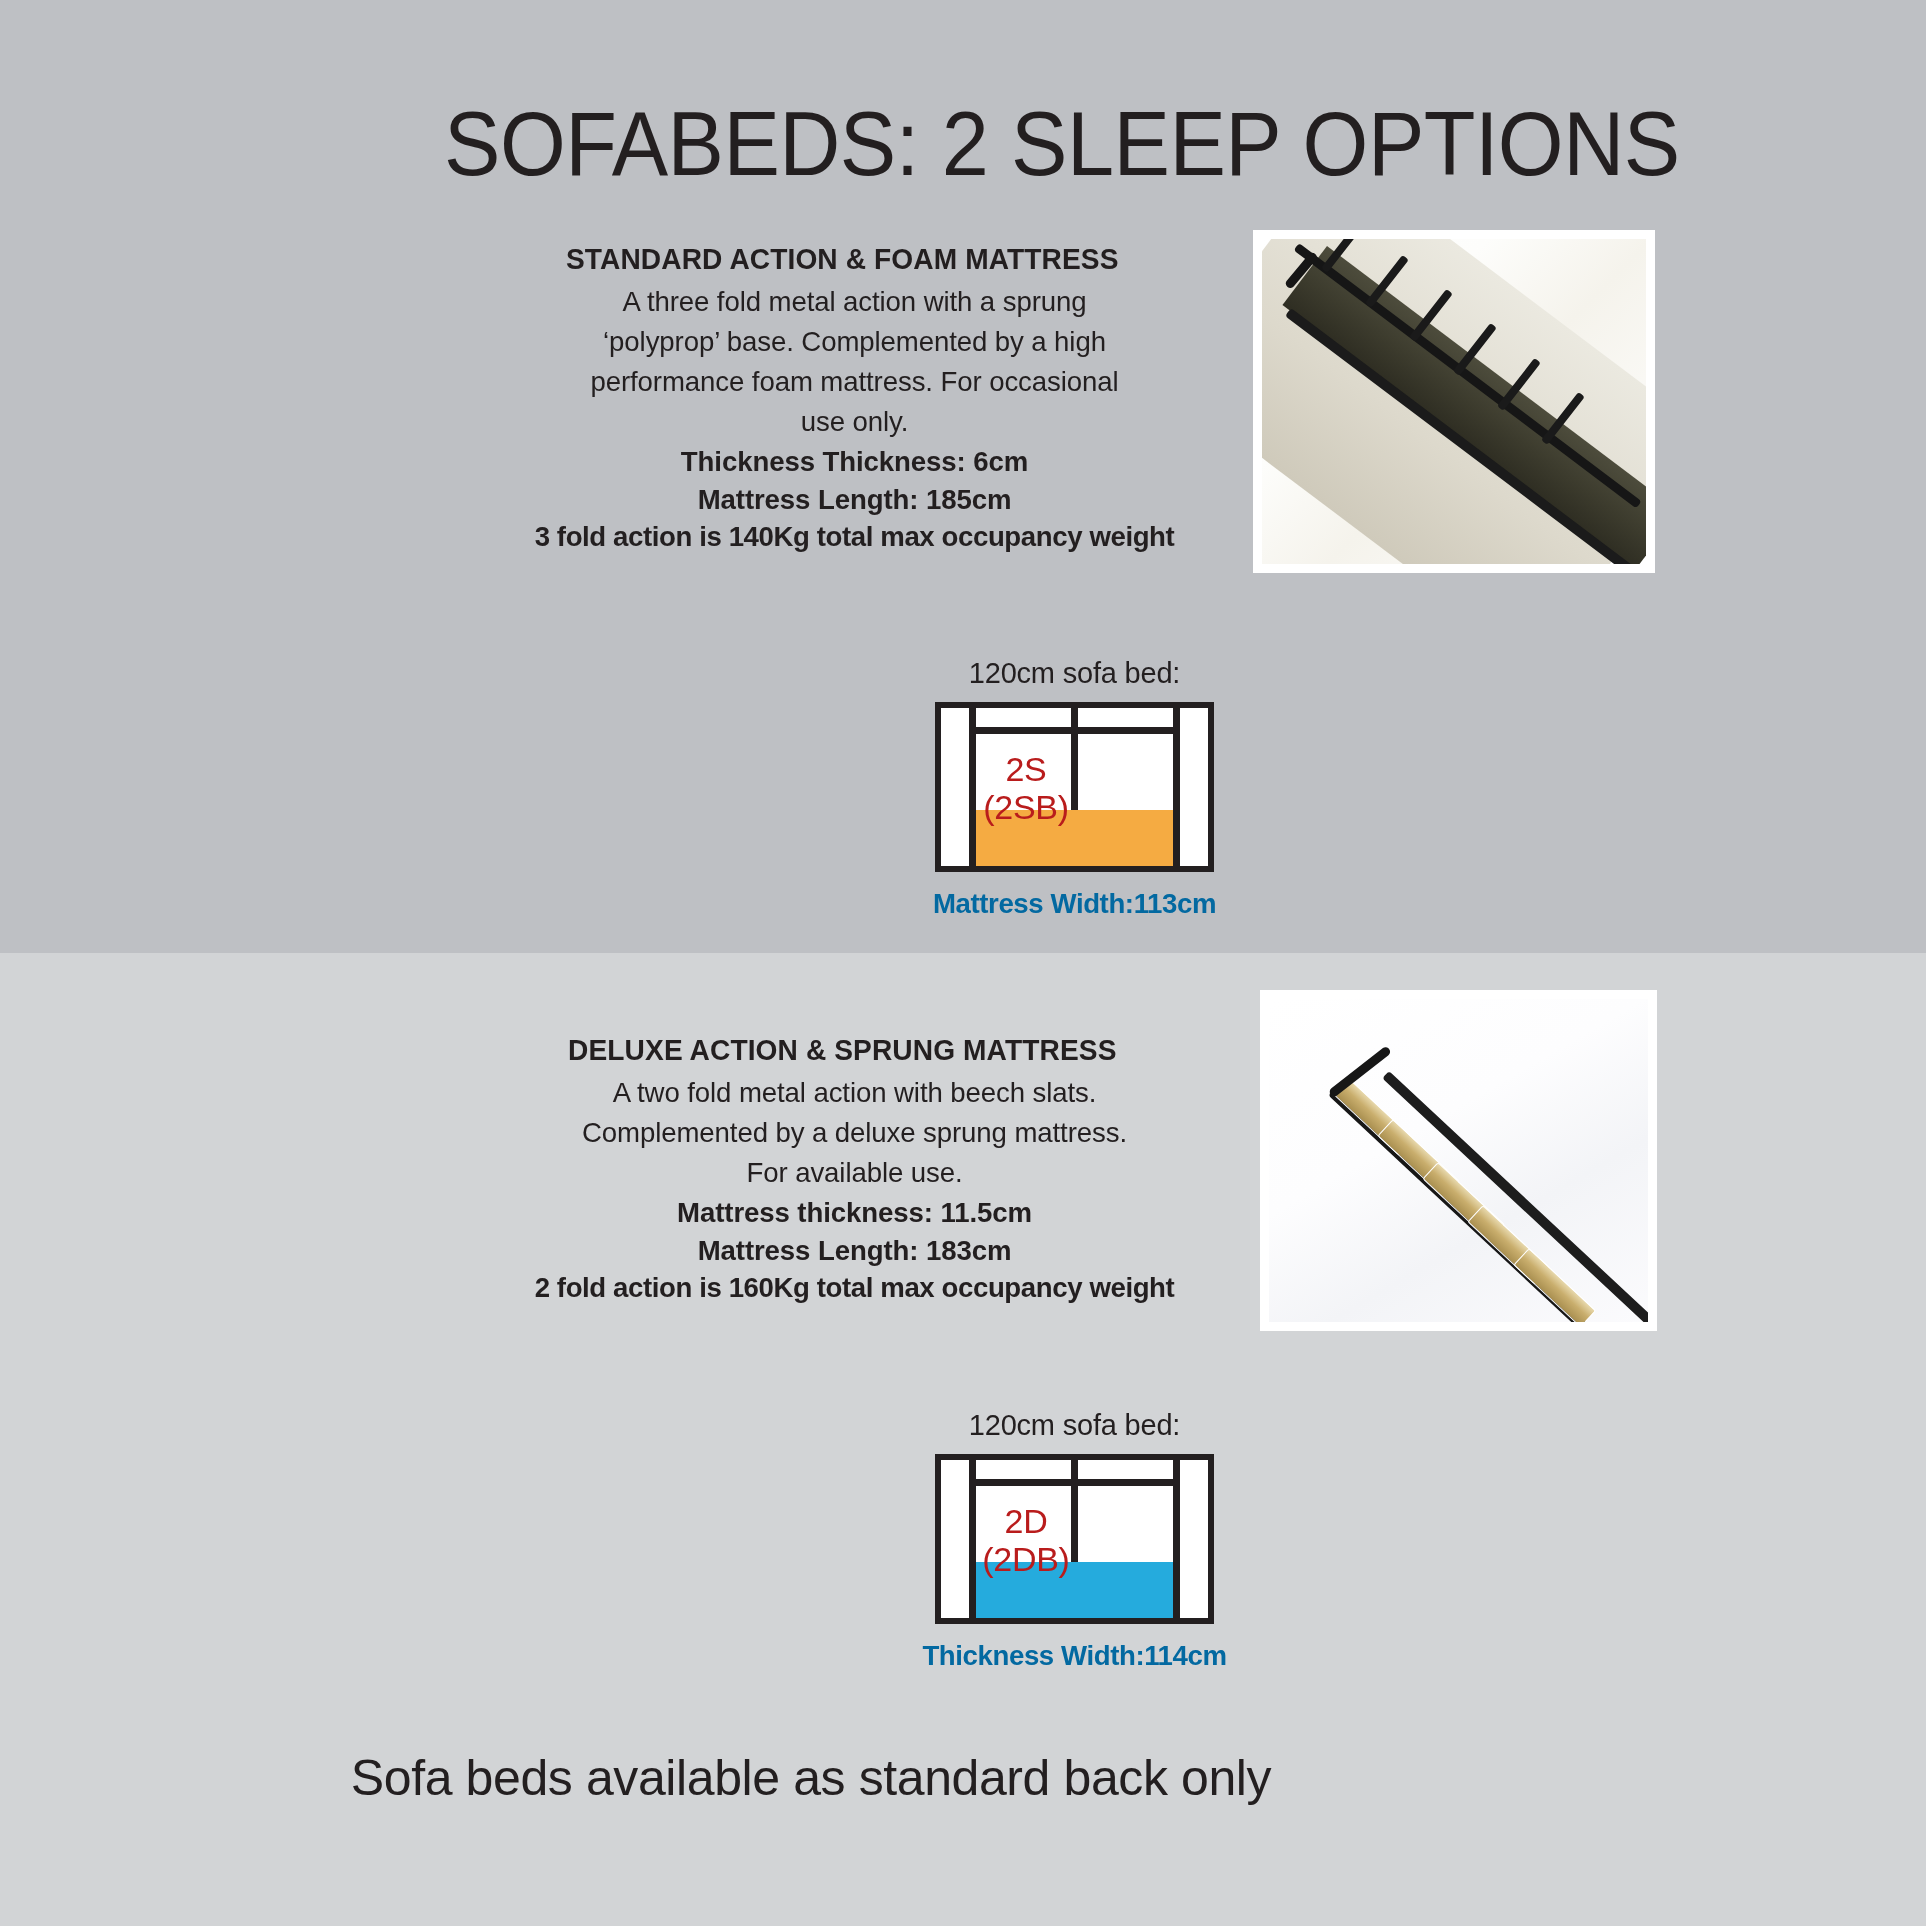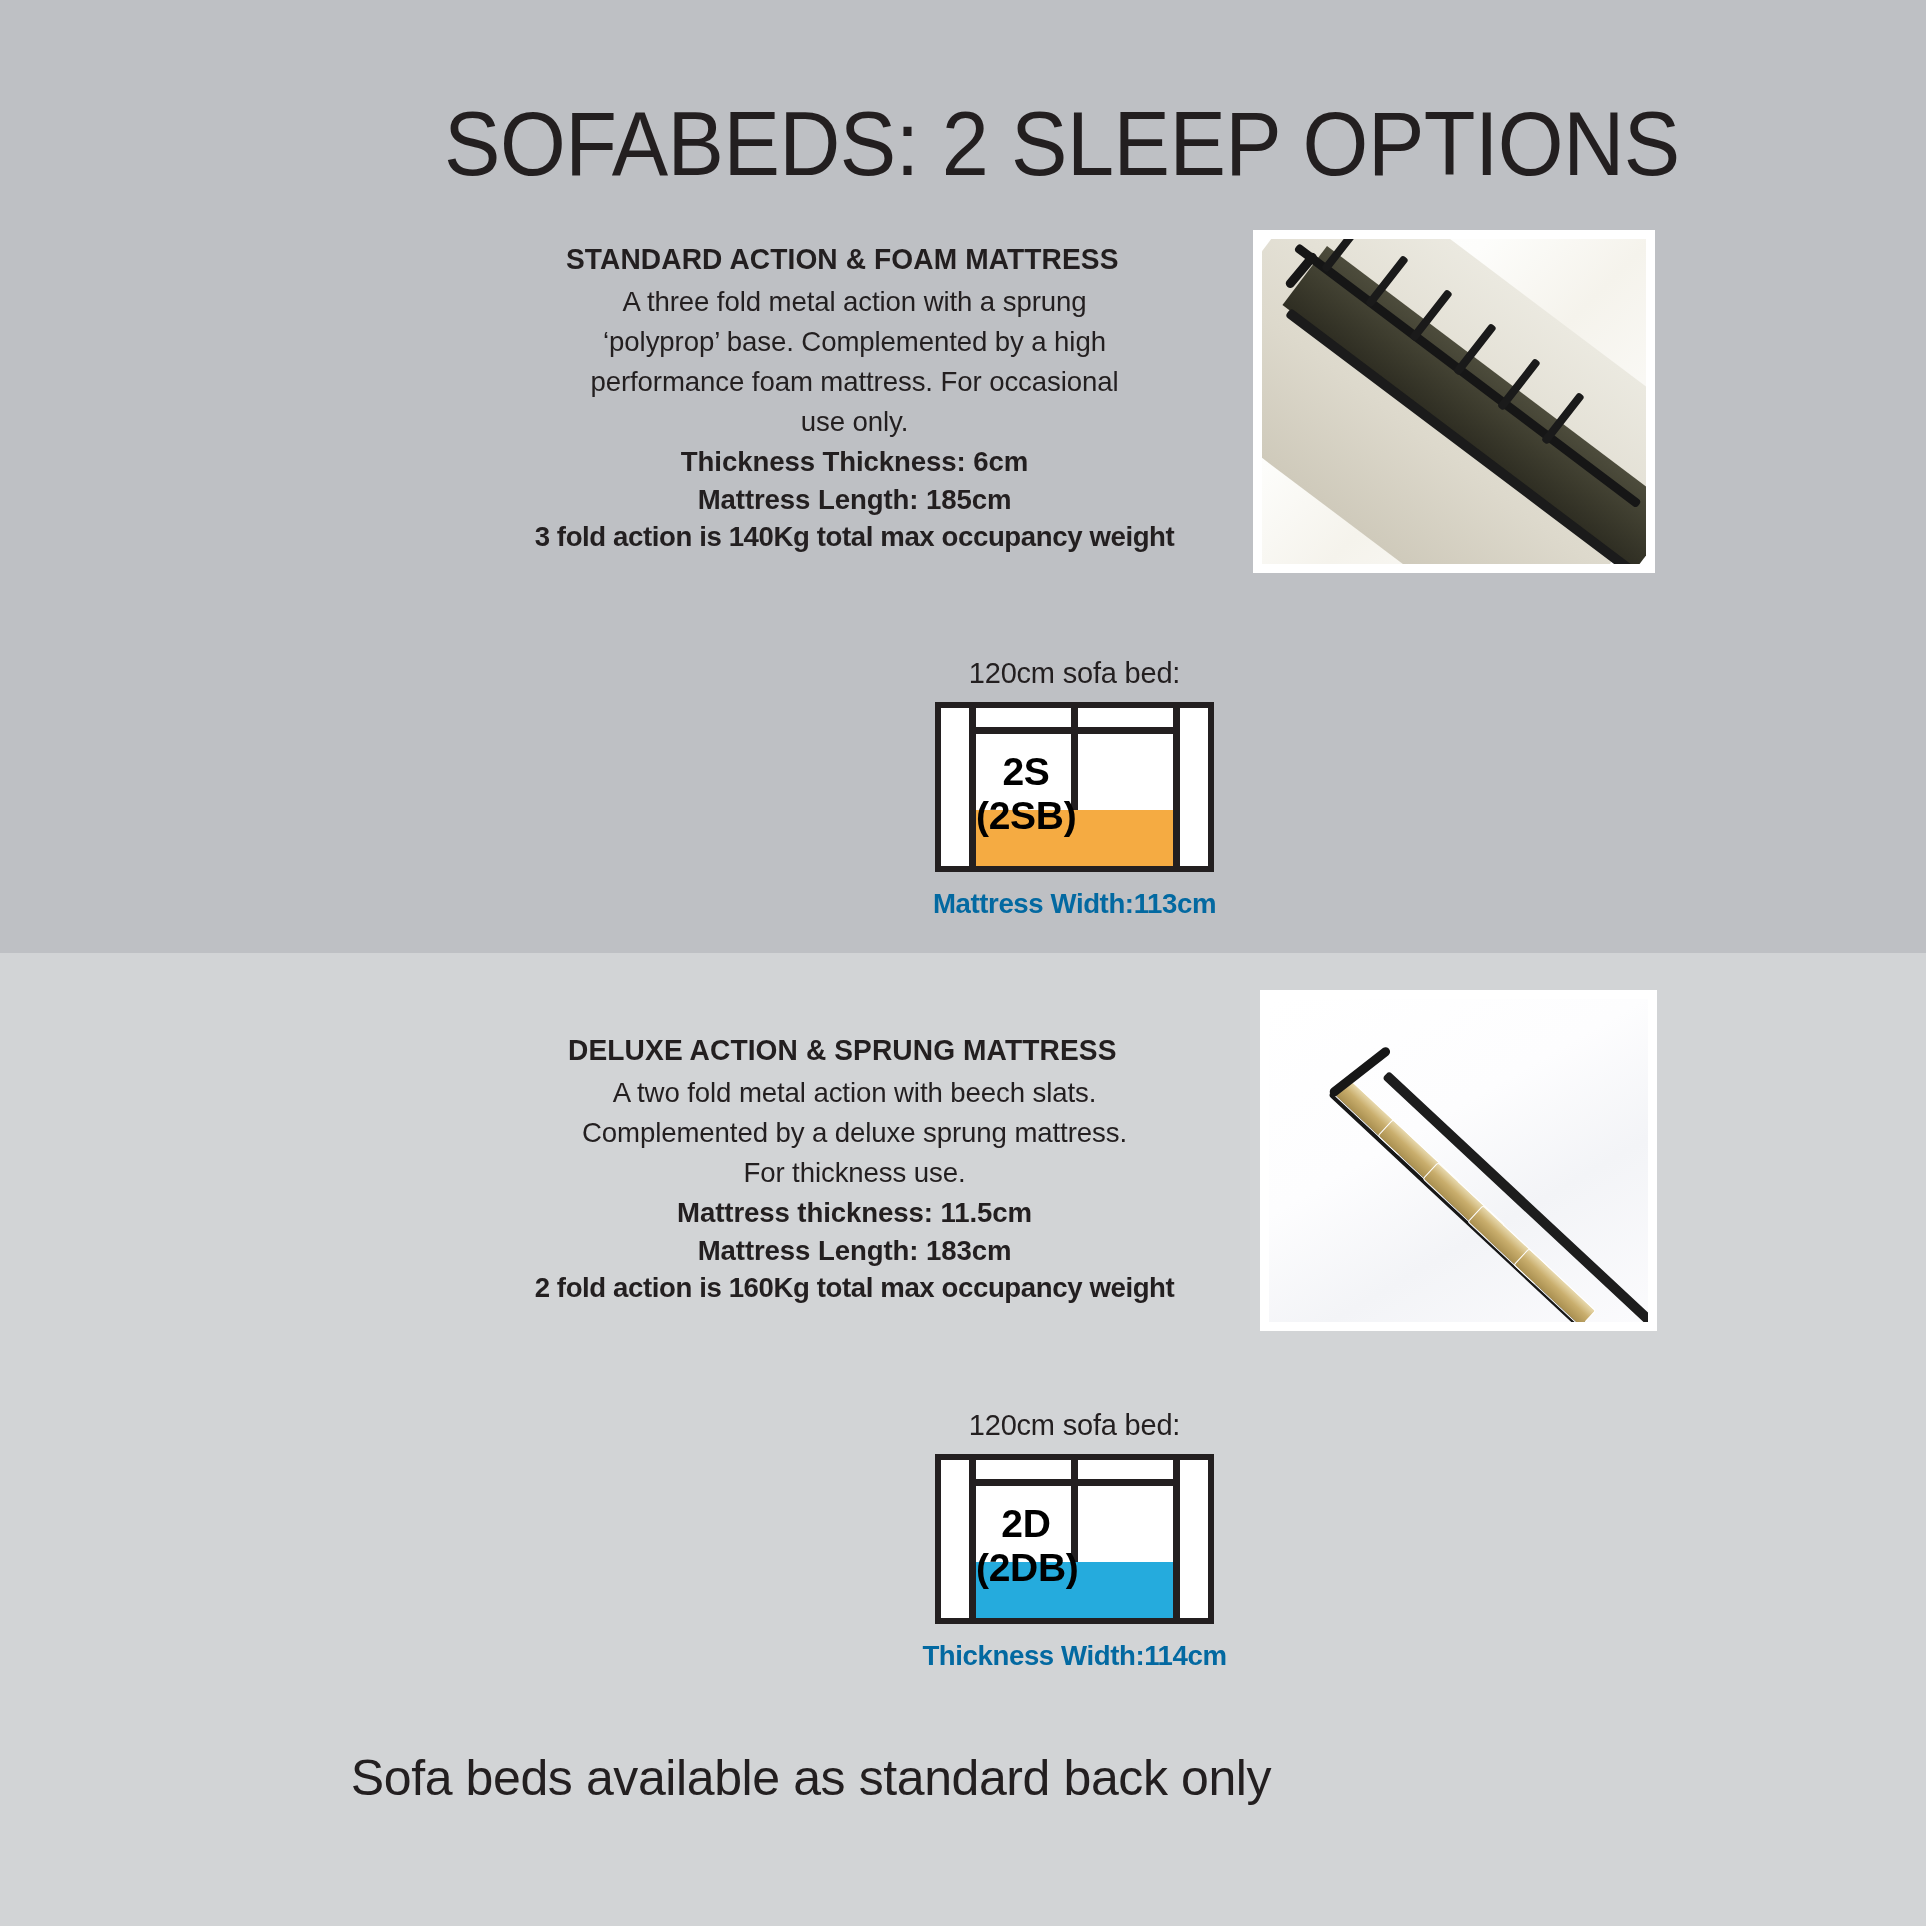--- a/index.html
+++ b/index.html
@@ -285,24 +285,24 @@
   }
   #mattress-standard { background: #f5ab42; }
   #mattress-deluxe   { background: #25abdd; }
 
   .sofa-label {
     position: absolute;
     left: 35px;
     top: 42px;
     width: 100px;
     text-align: center;
-    font-size: 39px;
+    font-size: 34px;
     line-height: 1.12;
-    font-weight: 700;
-    color: #000000;
+    font-weight: 400;
+    color: #b91c1c;
     z-index: 3;
     letter-spacing: -0.3px;
   }
 
   
   #footer-note {
     position: absolute;
     left: 0;
     top: 1749px;
     width: 1622px;
@@ -363,21 +363,21 @@
     </div>
     <div class="sofa-mattress" id="mattress-standard"></div>
   </div>
   <div class="diagram-caption-bottom">Mattress Width:113cm</div>
 </div>
 
 <div class="textblock" id="text-deluxe">
   <div class="section-heading">DELUXE ACTION &amp; SPRUNG MATTRESS</div>
   <p class="desc">A two fold metal action with beech slats.</p>
   <p class="desc">Complemented by a deluxe sprung mattress.</p>
-  <p class="desc">For thickness use.</p>
+  <p class="desc">For available use.</p>
   <p class="spec">Mattress thickness: 11.5cm</p>
   <p class="spec">Mattress Length: 183cm</p>
   <p class="spec wide">2 fold action is 160Kg total max occupancy weight</p>
 </div>
 
 <div class="photo-frame" id="photo-deluxe">
   <div class="photo-inner">
     <div id="photo2-bg"></div>
     <div id="photo2-railA"></div>
     <div class="photo2-slat" style="left:78px; top:77px; transform: rotate(43deg);"></div>

